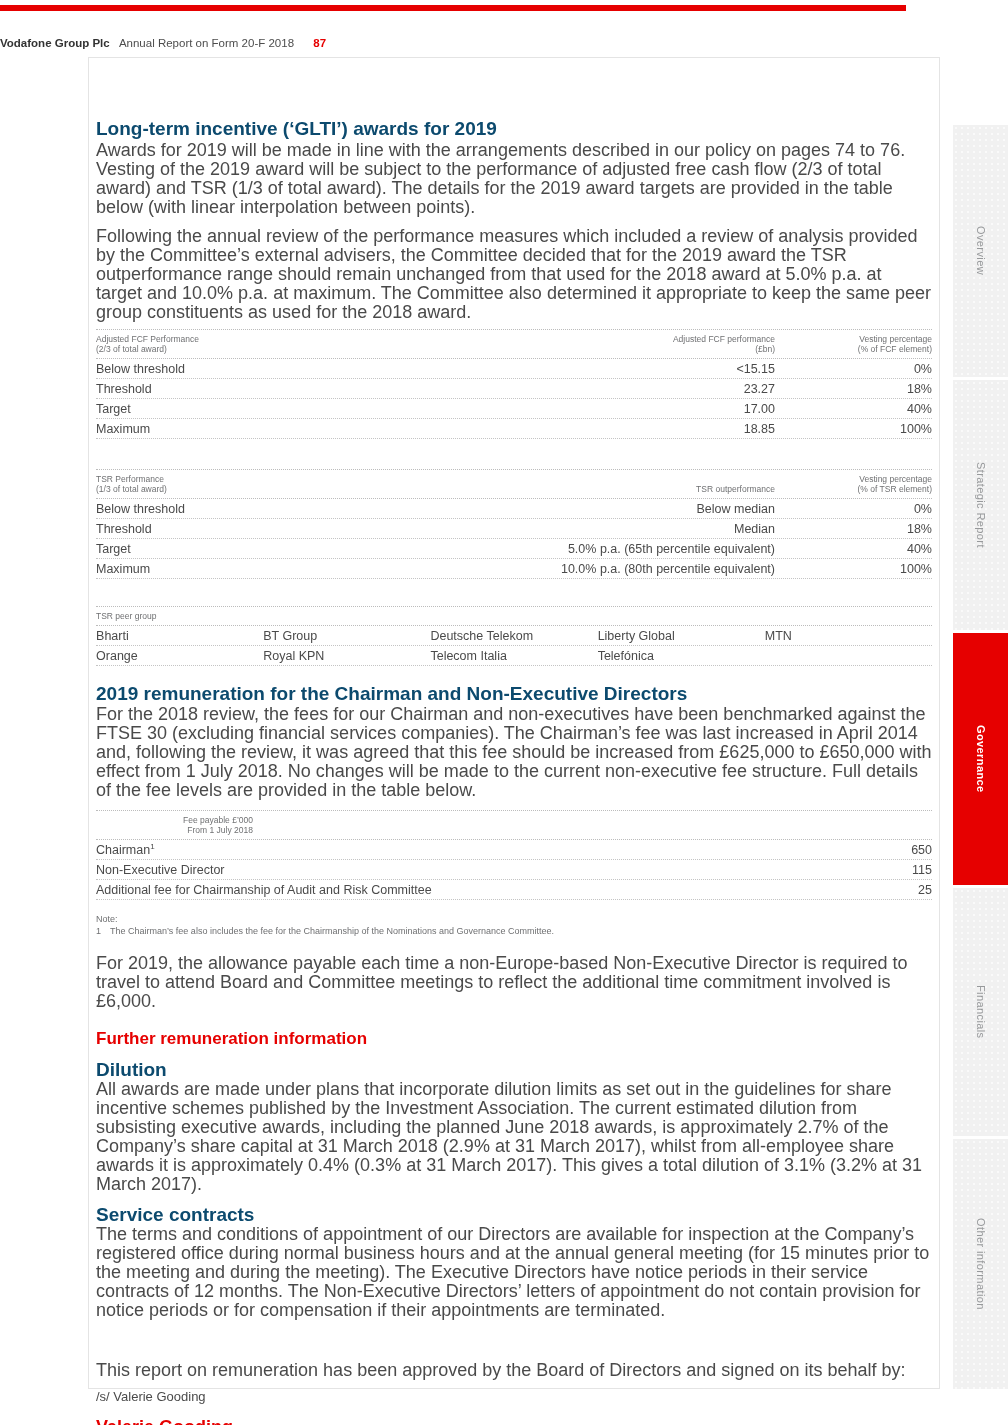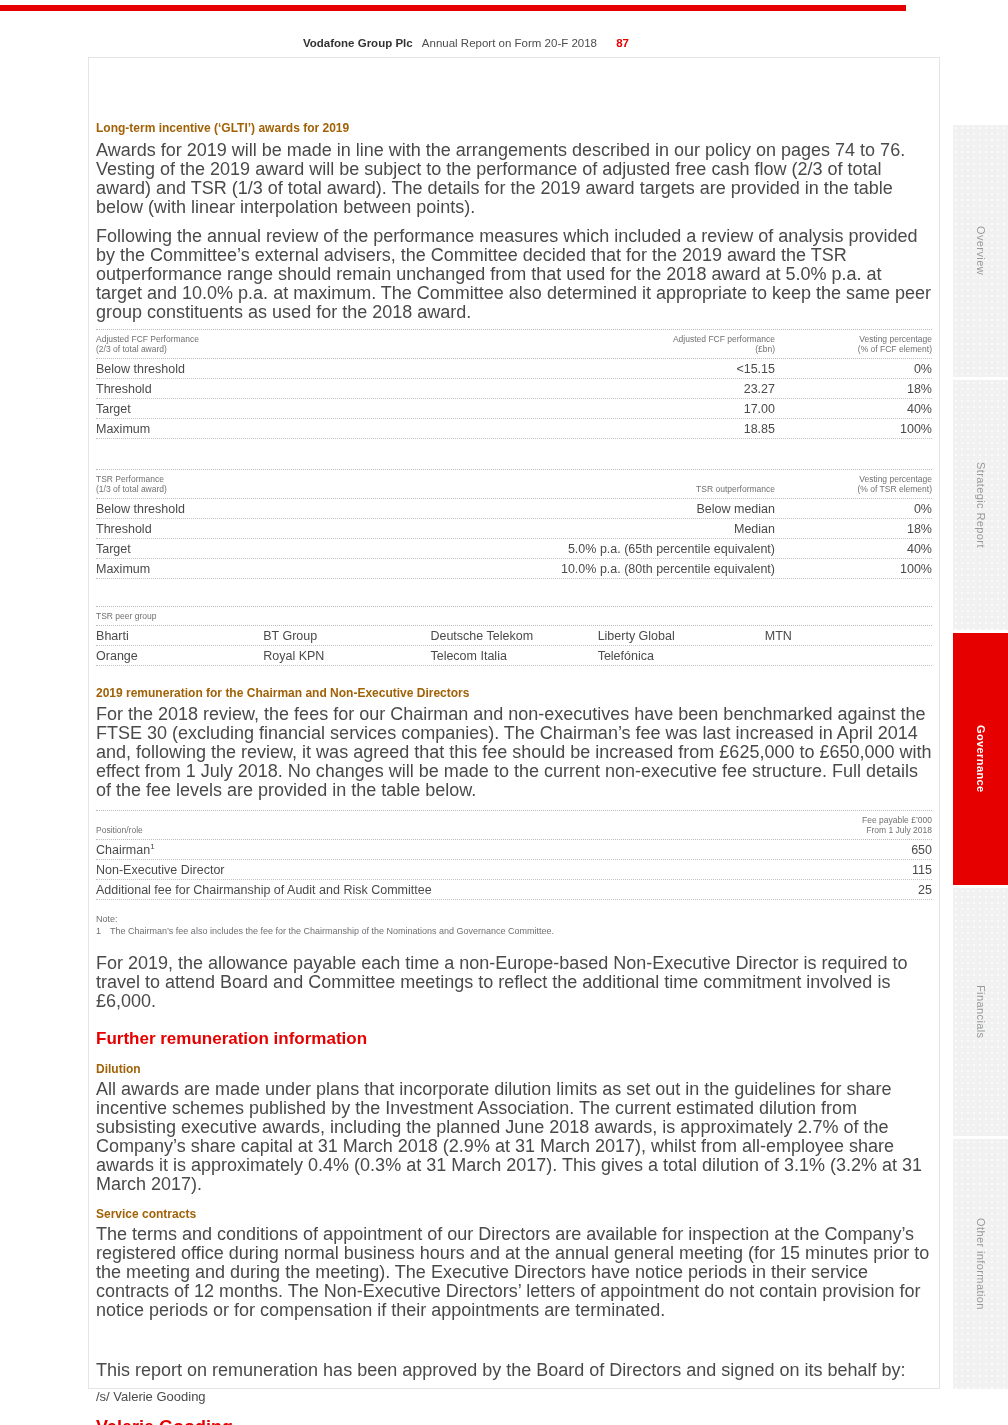--- a/index.html
+++ b/index.html
@@ -1,31 +1,31 @@
 <!DOCTYPE html>
 <html><head>
 <meta charset="utf-8">
 <style>
   * { margin:0; padding:0; box-sizing:border-box; }
   html,body { width:1008px; height:1425px; background:#ffffff; font-family:"Liberation Sans",sans-serif; position:relative; }
 
   .top-rule { position:absolute; left:0; top:5px; width:906px; height:6px; background:#e60000; }
 
-  .pageheader { position:absolute; top:37px; left:0; width:932px; text-align:center; font-size:11.5px; color:#4d4d4d; }
+  .pageheader { position:absolute; top:37px; left:0; width:932px; text-align:left; font-size:11.5px; color:#4d4d4d; }
   .pageheader .company { font-weight:bold; color:#333333; }
   .pageheader .report { margin-left:6px; }
   .pageheader .pagenum { margin-left:16px; color:#e60000; font-weight:bold; }
 
   .frame { position:absolute; left:88px; top:57px; width:852px; height:1332px; border:1px solid #e4e4e4; background:#ffffff; }
 
   .content { position:absolute; left:96px; top:57px; width:836px; color:#4a4a4a; }
 
   p.body { font-size:18px; line-height:19px; color:#4a4a4a; }
 
-  h3.red { font-size:12px; line-height:15px; color:#a16207; font-weight:bold; }
+  h3.red { font-size:19px; line-height:15px; color:#0c4a6e; font-weight:bold; }
   h2.red { font-size:17px; line-height:20px; color:#e60000; font-weight:bold; }
 
   .m-glti { margin-top:64px; }
   .m-p1 { margin-top:5px; }
   .m-p2 { margin-top:10px; }
   .m-t1 { margin-top:7px; }
   .m-t2 { margin-top:30px; }
   .m-t3 { margin-top:27px; }
   .m-remun { margin-top:20px; }
   .m-remunp { margin-top:4px; }
@@ -180,21 +180,20 @@
       <div class="peercell">Telefónica</div>
       <div class="peercell"></div>
     </div>
   </div>
 
   <h3 class="red m-remun">2019 remuneration for the Chairman and Non-Executive Directors</h3>
   <p class="body m-remunp">For the 2018 review, the fees for our Chairman and non-executives have been benchmarked against the FTSE 30 (excluding financial services companies). The Chairman’s fee was last increased in April 2014 and, following the review, it was agreed that this fee should be increased from £625,000 to £650,000 with effect from 1 July 2018. No changes will be made to the current non-executive fee structure. Full details of the fee levels are provided in the table below.</p>
 
   <div class="tbl m-fee">
     <div class="thead">
-      <div class="c1">Position/role</div>
       <div class="c3">
         <div>Fee payable £’000</div>
         <div>From 1 July 2018</div>
       </div>
     </div>
     <div class="trow">
       <div class="c1"><span>Chairman</span><sup>1</sup></div>
       <div class="c3">650</div>
     </div>
     <div class="trow">

